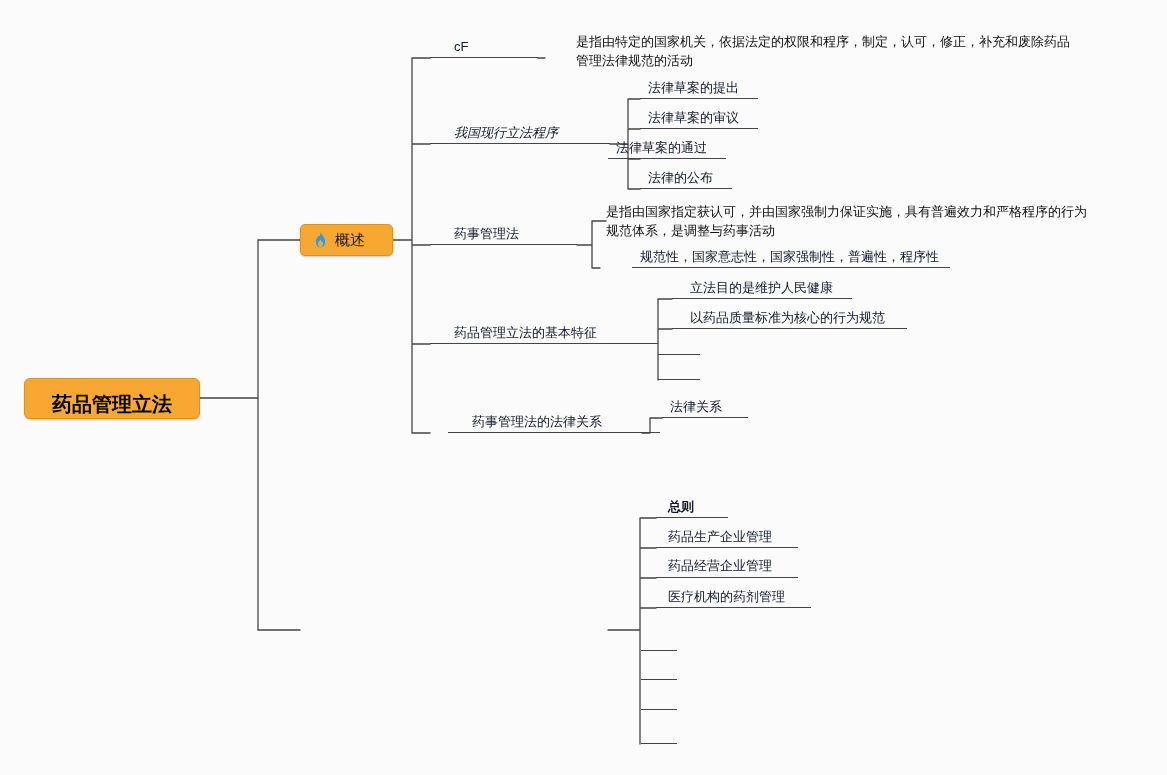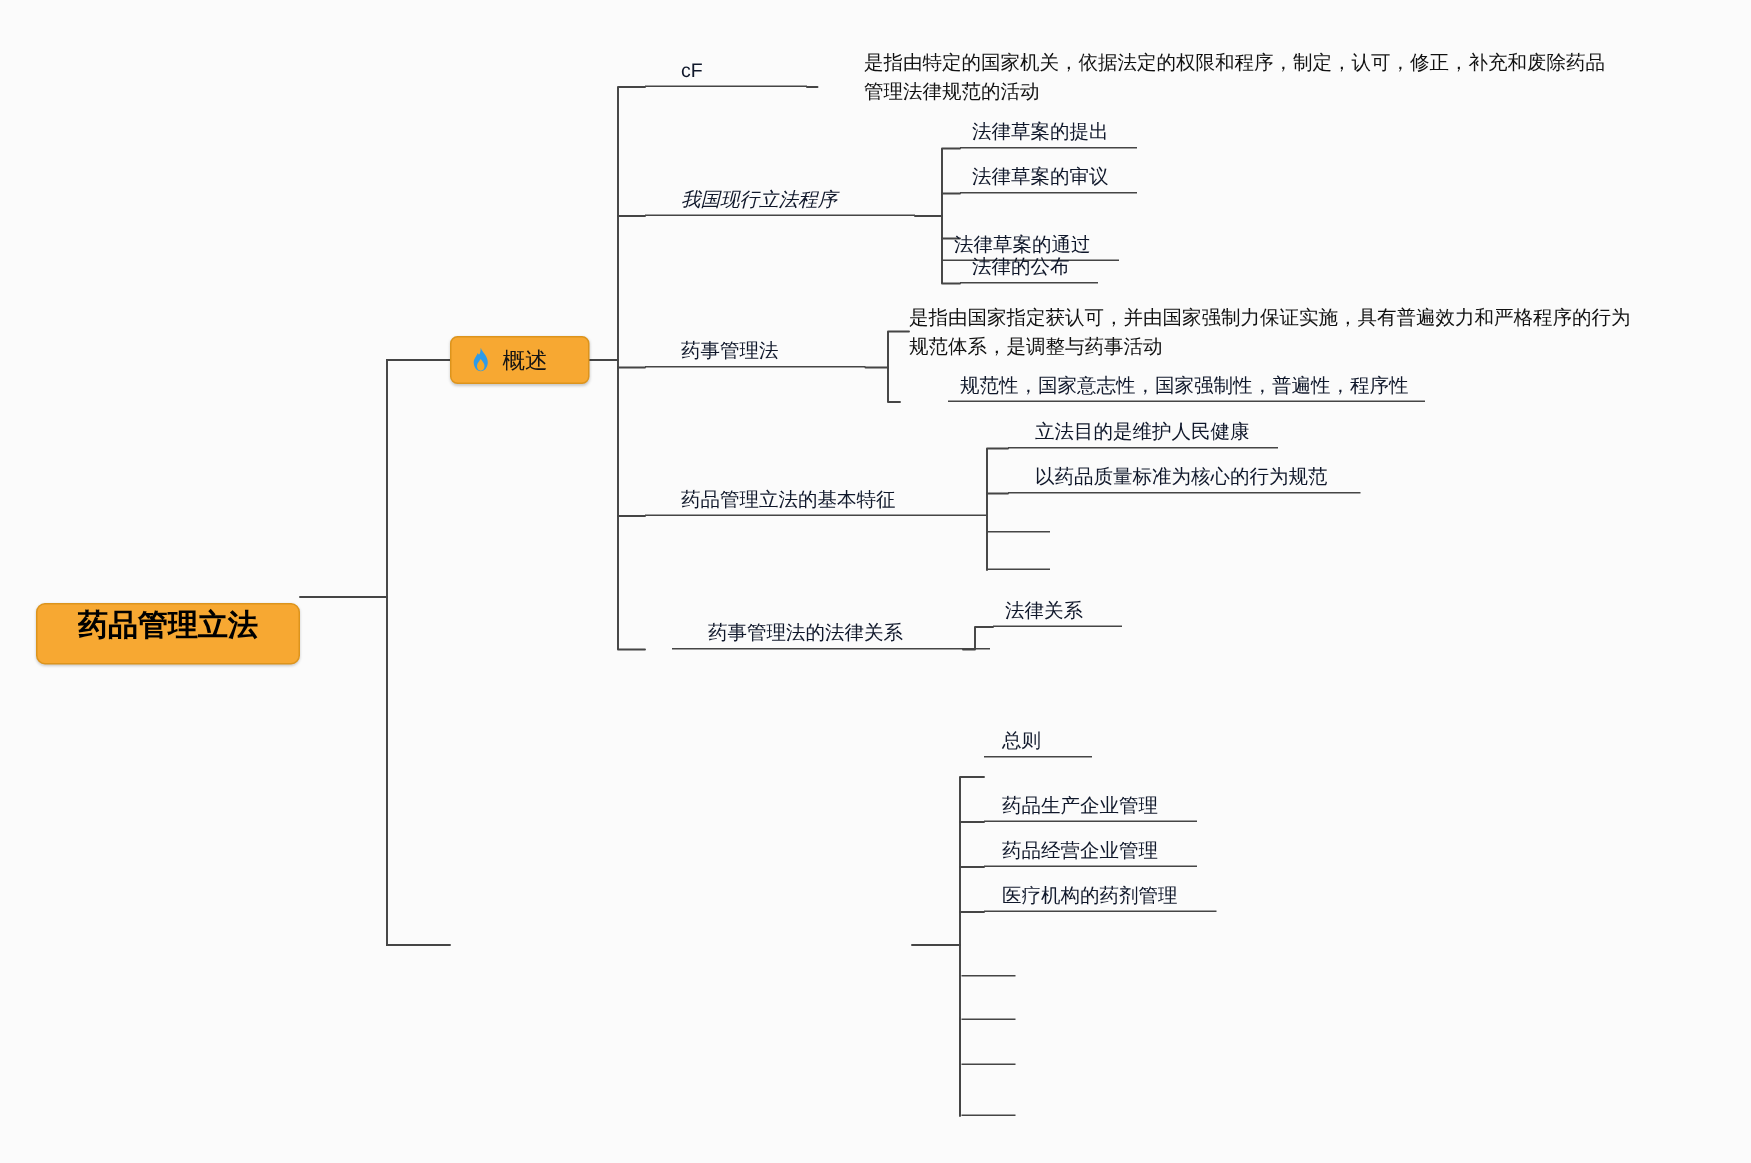--- a/index.html
+++ b/index.html
@@ -4,24 +4,23 @@
 <style>
   * { margin:0; padding:0; box-sizing:border-box; }
   html,body { background:#fbfbfb; }
   body { font-family:"Liberation Sans","DejaVu Sans",sans-serif; color:#111; }
   .canvas { position:relative; width:1167px; height:775px; background:#fbfbfb; overflow:hidden; }
   .svg-layer { position:absolute; left:0; top:0; width:1167px; height:775px; pointer-events:none; }
 
   .root-box {
     position:absolute; left:24px; top:378px; width:176px; height:41px;
     background:#F7A832; border:1px solid #DD941C; border-radius:6px;
-    display:flex; align-items:flex-start; justify-content:center;
+    display:flex; align-items:flex-end; justify-content:center;
     font-size:20px; font-weight:700; color:#000;
     box-shadow:0 1px 2px rgba(0,0,0,.2);
-    margin-top:24px;
   }
   .topic-box {
     position:absolute; height:32px;
     background:#F7A832; border:1px solid #DD941C; border-radius:5px;
     display:flex; align-items:center; gap:7px; padding:0 12px;
     font-size:15px; color:#141414;
     box-shadow:0 1px 2px rgba(0,0,0,.2);
     white-space:nowrap;
   }
   .node {
@@ -79,37 +78,37 @@
   <div class="node" style="left:430px; top:224px; width:147px;">药事管理法</div>
 
   <div class="node" style="left:430px; top:323px; width:228px;">药品管理立法的基本特征</div>
 
   <div class="node" style="left:448px; top:412px; width:212px;">药事管理法的法律关系</div>
 
   <div class="leaf-paragraph" style="left:576px; top:32px; width:500px;">是指由特定的国家机关，依据法定的权限和程序，制定，认可，修正，补充和废除药品管理法律规范的活动</div>
 
   <div class="node" style="left:640px; top:78px; width:118px; padding-left:8px;">法律草案的提出</div>
   <div class="node" style="left:640px; top:108px; width:118px; padding-left:8px;">法律草案的审议</div>
-  <div class="node" style="left:628px; top:138px; width:118px; padding-left:8px;margin-top:15px;">法律草案的通过</div>
+  <div class="node" style="left:608px; top:138px; width:118px; padding-left:8px;">法律草案的通过</div>
   <div class="node" style="left:640px; top:168px; width:92px; padding-left:8px;">法律的公布</div>
 
   <div class="leaf-paragraph" style="left:606px; top:202px; width:492px;">是指由国家指定获认可，并由国家强制力保证实施，具有普遍效力和严格程序的行为规范体系，是调整与药事活动</div>
   <div class="node" style="left:632px; top:247px; width:318px; padding-left:8px;">规范性，国家意志性，国家强制性，普遍性，程序性</div>
 
   <div class="node" style="left:672px; top:278px; width:180px; padding-left:18px;">立法目的是维护人民健康</div>
   <div class="node" style="left:672px; top:308px; width:235px; padding-left:18px;">以药品质量标准为核心的行为规范</div>
   <div class="node empty" style="left:658px; top:334px; width:42px;"></div>
   <div class="node empty" style="left:658px; top:359px; width:42px;"></div>
 
   <div class="node" style="left:662px; top:397px; width:86px; padding-left:8px;">法律关系</div>
 
 
-  <div class="node" style="left:656px; top:484px; width:72px; padding-left:12px;">总则</div>
+  <div class="node" style="left:656px; top:497px; width:72px; padding-left:12px;font-weight:bold;">总则</div>
   <div class="node" style="left:656px; top:527px; width:142px; padding-left:12px;">药品生产企业管理</div>
-  <div class="node" style="left:656px; top:557px; width:142px; padding-left:12px;">药品经营企业管理</div>
+  <div class="node" style="left:656px; top:557px; width:142px; padding-left:12px;font-family:Liberation Mono, monospace;">药品经营企业管理</div>
   <div class="node" style="left:656px; top:587px; width:155px; padding-left:12px;">医疗机构的药剂管理</div>
 
   <div class="node empty" style="left:641px; top:630px; width:36px;"></div>
   <div class="node empty" style="left:641px; top:659px; width:36px;"></div>
   <div class="node empty" style="left:641px; top:689px; width:36px;"></div>
   <div class="node empty" style="left:641px; top:723px; width:36px;"></div>
 
 </div>
 
 </body></html>

